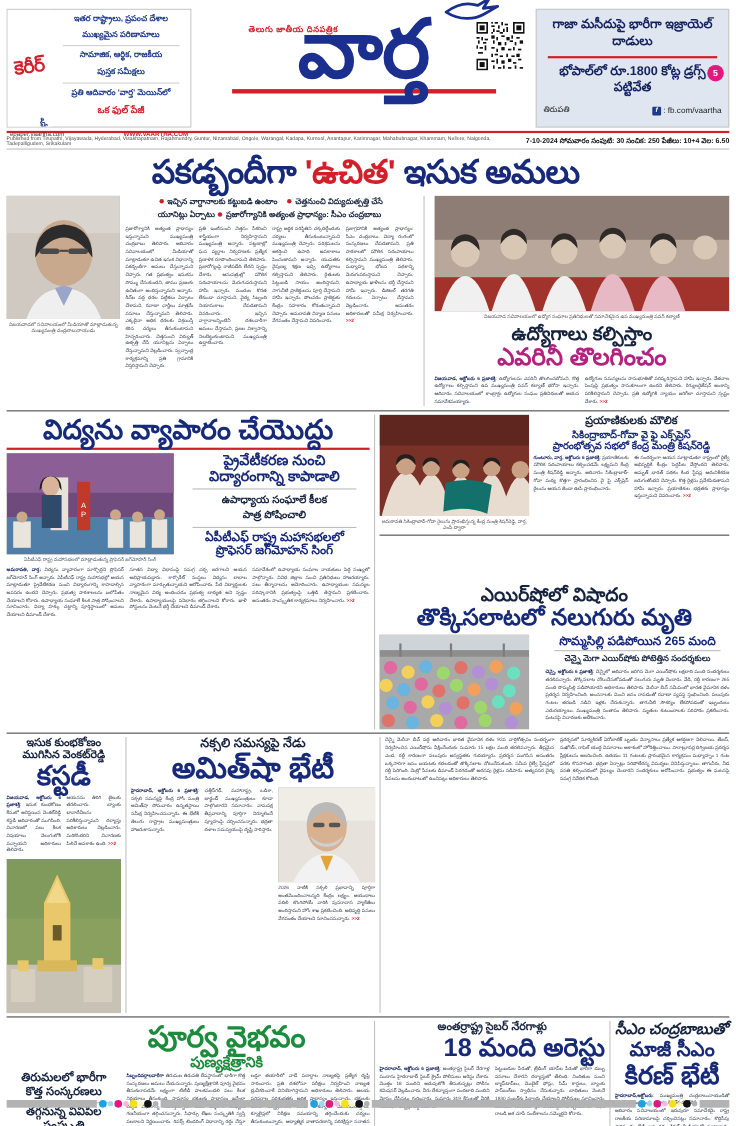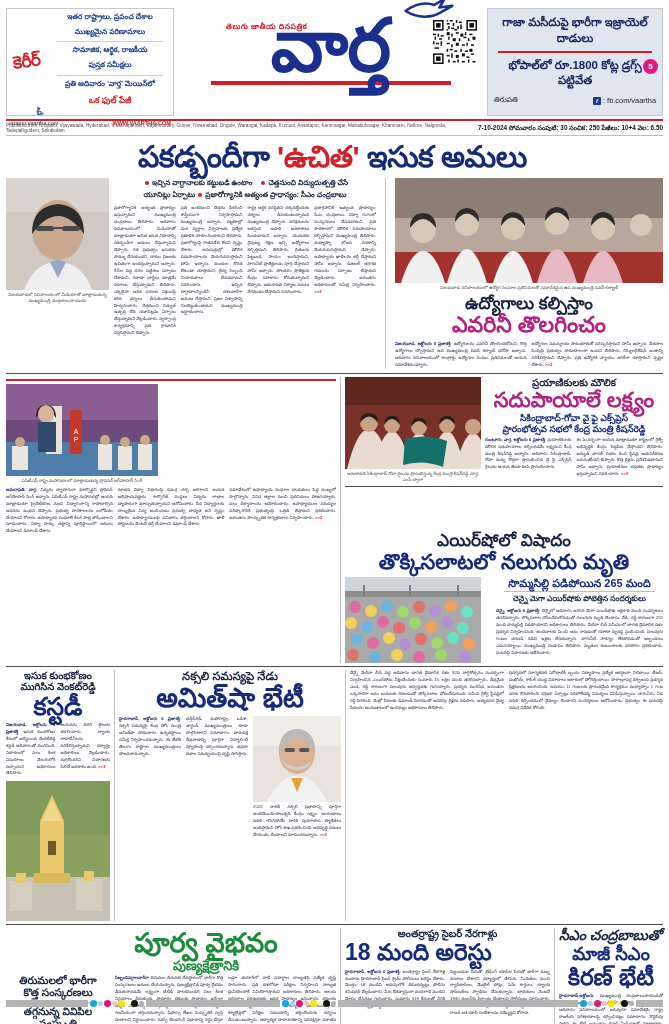--- a/index.html
+++ b/index.html
@@ -345,20 +345,21 @@
         </div>
       </div>
     </div>
   </div>
 
   <div class="rule-dark" style="margin-top:4px;"></div>
 
   <div class="row" style="margin-top:3px;">
 
     <div style="width:330px;">
+      <div class="hl-blue" style="font-size:25px;text-align:center;">విద్యను వ్యాపారం చేయొద్దు</div>
       <div class="rule-red" style="margin:2px 0 3px;"></div>
       <div class="row">
         <div style="width:152px;">
           <div class="photo" style="height:92px;">
             <svg viewBox="0 0 152 92" preserveAspectRatio="none">
               <rect width="152" height="92" fill="#6f4a7c"></rect>
               <rect y="0" width="152" height="36" fill="#8b5f96"></rect>
               <rect y="58" width="152" height="34" fill="#4f7fa8"></rect>
               <rect x="40" y="22" width="16" height="48" fill="#e8e2d8"></rect>
               <rect x="64" y="26" width="12" height="44" fill="#c0392b"></rect>
@@ -375,20 +376,30 @@
               </g>
               <g fill="#caa98a">
                 <circle cx="14" cy="58" r="5"></circle>
                   <circle cx="99" cy="56" r="5"></circle>
                   <circle cx="119" cy="58" r="5"></circle>
                   <circle cx="139" cy="56" r="5"></circle>
               </g>
             </svg>
           </div>
           <div class="caption">ఏపీటీఎఫ్ రాష్ట్ర మహాసభలలో మాట్లాడుతున్న ప్రొఫెసర్ జగ్‌మోహన్ సింగ్</div>
+        </div>
+        <div style="flex:1;padding-left:5px;text-align:center;">
+          <div class="hl-blue" style="font-size:13px;">ప్రైవేటీకరణ నుంచి</div>
+          <div class="hl-blue" style="font-size:13px;">విద్యారంగాన్ని కాపాడాలి</div>
+          <div class="rule-thin" style="margin:3px 12px;"></div>
+          <div class="kicker" style="font-size:9.4px;">ఉపాధ్యాయ సంఘాలే కీలక</div>
+          <div class="kicker" style="font-size:9.4px;">పాత్ర పోషించాలి</div>
+          <div class="rule-thin" style="margin:3px 12px;"></div>
+          <div class="hl-blue" style="font-size:11px;">ఏపీటీఎఫ్ రాష్ట్ర మహాసభలలో</div>
+          <div class="hl-blue" style="font-size:11px;">ప్రొఫెసర్ జగ్‌మోహన్ సింగ్</div>
         </div>
       </div>
       <div class="cols" style="margin-top:3px;">
         <div class="col bodytext">
           <span class="lead">అమరావతి, వార్త:</span> విద్యను వ్యాపారంగా మార్చొద్దని ప్రొఫెసర్ జగ్‌మోహన్ సింగ్ అన్నారు. ఏపీటీఎఫ్ రాష్ట్ర మహాసభల్లో ఆయన మాట్లాడుతూ ప్రైవేటీకరణ నుంచి విద్యారంగాన్ని కాపాడాల్సిన అవసరం ఉందని చెప్పారు. ప్రభుత్వ పాఠశాలలను బలోపేతం చేయాలని కోరారు. ఉపాధ్యాయ సంఘాలే కీలక పాత్ర పోషించాలని సూచించారు. విద్యా హక్కు చట్టాన్ని పూర్తిస్థాయిలో అమలు చేయాలని డిమాండ్ చేశారు.
         </div>
         <div class="col bodytext">
           నూతన విద్యా విధానంపై సమగ్ర చర్చ జరగాలని ఆయన అభిప్రాయపడ్డారు. కార్పొరేట్ సంస్థలు విద్యను లాభాల వ్యాపారంగా మార్చుతున్నాయని ఆరోపించారు. పేద విద్యార్థులకు నాణ్యమైన విద్య అందించడం ప్రభుత్వ బాధ్యత అని స్పష్టం చేశారు. ఉపాధ్యాయులపై పనిభారం తగ్గించాలని కోరారు. ఖాళీ పోస్టులను వెంటనే భర్తీ చేయాలని డిమాండ్ చేశారు.
         </div>
         <div class="col bodytext">
@@ -426,21 +437,20 @@
                 <path d="M66,50 q8,-12 16,0 q0,-9 -8,-9 q-8,0 -8,9z"></path>
                 <path d="M94,48 q8,-12 16,0 q0,-9 -8,-9 q-8,0 -8,9z"></path>
               </g>
               <path d="M60,62 q22,-6 42,2 l-4,26 q-20,-8 -40,-2z" fill="#14706b"></path>
             </svg>
           </div>
           <div class="caption">అమరావతి సికింద్రాబాద్‌-గోవా రైలును ప్రారంభిస్తున్న కేంద్ర మంత్రి కిషన్‌రెడ్డి, వార్త, ఎంపీ ద్వారా</div>
         </div>
         <div style="flex:1;padding-left:4px;">
           <div class="hl-dark" style="font-size:10px;text-align:center;">ప్రయాణికులకు మౌలిక</div>
-          <div class="hl-magenta" style="font-size:21px;text-align:center;">సదుపాయాలే లక్ష్యం</div>
           <div class="hl-blue" style="font-size:9px;text-align:center;margin-top:2px;">సికింద్రాబాద్‌-గోవా వై ఫై ఎక్స్‌ప్రెస్</div>
           <div class="hl-blue" style="font-size:9px;text-align:center;">ప్రారంభోత్సవ సభలో కేంద్ర మంత్రి కిషన్‌రెడ్డి</div>
           <div class="cols" style="margin-top:3px;">
             <div class="col bodytext">
               <span class="lead">గుంటూరు, వార్త, అక్టోబరు 6 ప్రజాశక్తి</span>: ప్రయాణికులకు మౌలిక సదుపాయాలు కల్పించడమే లక్ష్యమని కేంద్ర మంత్రి కిషన్‌రెడ్డి అన్నారు. ఆదివారం సికింద్రాబాద్‌-గోవా మధ్య కొత్తగా ప్రారంభించిన వై ఫై ఎక్స్‌ప్రెస్ రైలును ఆయన జెండా ఊపి ప్రారంభించారు.
             </div>
             <div class="col bodytext">
               ఈ సందర్భంగా ఆయన మాట్లాడుతూ రాష్ట్రంలో రైల్వే అభివృద్ధికి కేంద్రం పెద్దపీట వేస్తోందని తెలిపారు. అమృత్ భారత్ పథకం కింద స్టేషన్ల ఆధునికీకరణ జరుగుతోందని చెప్పారు. కొత్త రైళ్లను ప్రవేశపెడతామని హామీ ఇచ్చారు. ప్రయాణికుల భద్రతకు ప్రాధాన్యం ఇస్తున్నామని వివరించారు. <span class="jump">&gt;&gt;2</span>
             </div>
           </div>
@@ -624,21 +634,21 @@
             </div>
           </div>
         </div>
       </div>
     </div>
 
     <div class="vrule" style="margin:0 4px;"></div>
 
     <div style="width:205px;">
       <div class="hl-dark" style="font-size:10px;text-align:center;">అంతర్రాష్ట్ర సైబర్ నేరగాళ్లు</div>
-      <div class="hl-blue" style="font-size:23px;text-align:left;">18 మంది అరెస్టు</div>
+      <div class="hl-blue" style="font-size:23px;text-align:right;">18 మంది అరెస్టు</div>
       <div class="cols" style="margin-top:3px;">
         <div class="col bodytext">
           <span class="lead">హైదరాబాద్, అక్టోబరు 6 ప్రజాశక్తి</span>: అంతర్రాష్ట్ర సైబర్ నేరగాళ్ల ముఠాను హైదరాబాద్ సైబర్ క్రైమ్ పోలీసులు అరెస్టు చేశారు. మొత్తం 18 మందిని అదుపులోకి తీసుకున్నట్లు పోలీసు కమిషనర్ వెల్లడించారు. వీరు దేశవ్యాప్తంగా వందలాది మందిని మోసం చేసినట్లు గుర్తించారు. సుమారు 319 కేసులతో వీరికి సంబంధం ఉన్నట్లు నిర్ధారించారు.
         </div>
         <div class="col bodytext">
           పెట్టుబడుల పేరుతో, ట్రేడింగ్ యాప్‌ల పేరుతో భారీగా డబ్బు వసూలు చేశారని దర్యాప్తులో తేలింది. నిందితుల నుంచి ల్యాప్‌టాప్‌లు, మొబైల్ ఫోన్లు, సిమ్ కార్డులు, బ్యాంకు పాస్‌బుక్‌లు స్వాధీనం చేసుకున్నారు. బాధితులు వెంటనే 1930 నంబర్‌కు ఫిర్యాదు చేయాలని పోలీసులు సూచించారు. తెలియని లింక్‌లను క్లిక్ చేయవద్దని హెచ్చరించారు. అధిక రాబడి ఆశ చూపే సందేశాలను నమ్మొద్దని కోరారు.
         </div>
       </div>
     </div>
 

